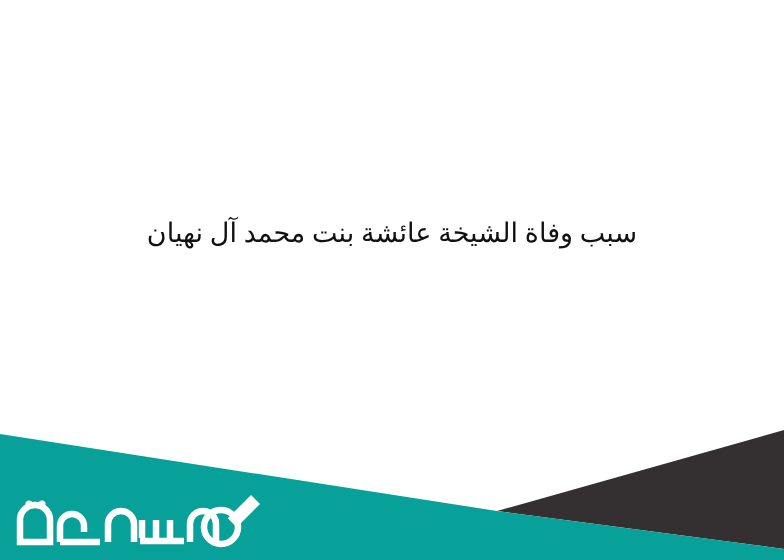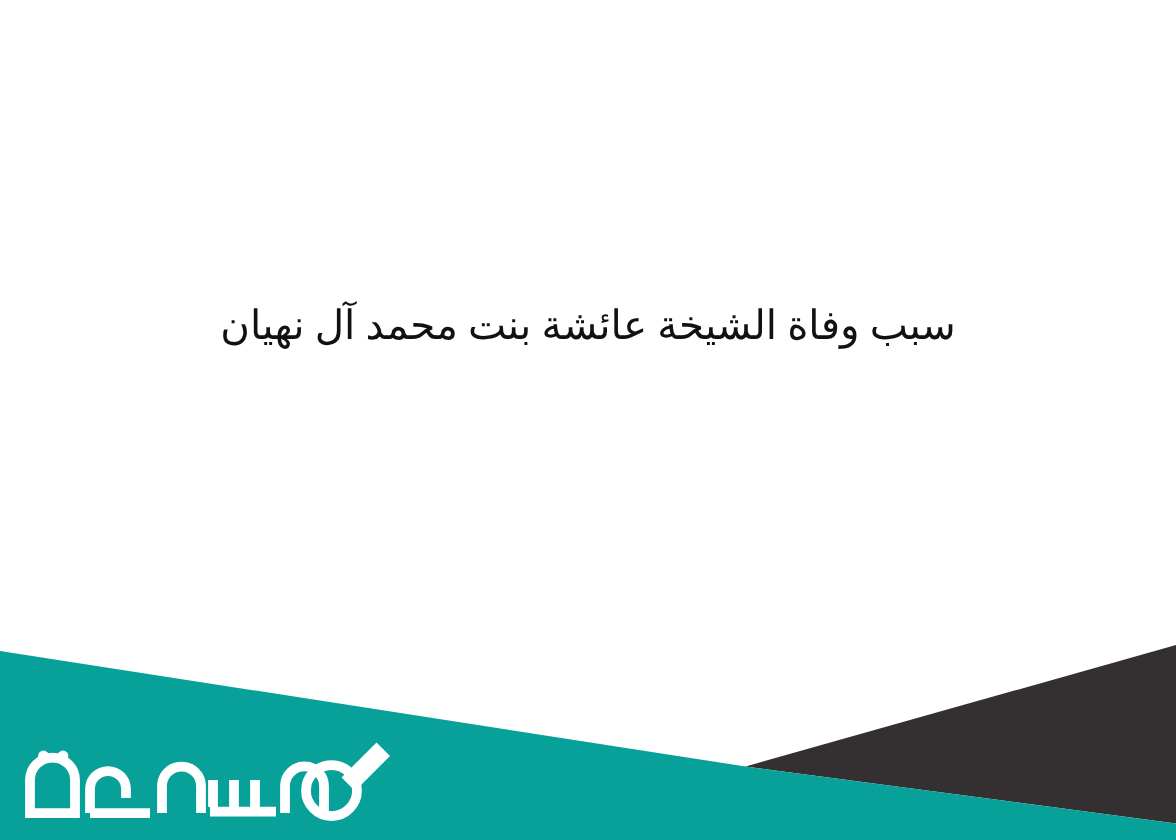--- a/index.html
+++ b/index.html
@@ -17,21 +17,21 @@
     width: 784px;
     height: 560px;
     background: #ffffff;
     overflow: hidden;
   }
 
   
   #headline-area {
     position: absolute;
     left: 0;
-    top: 0;
+    top: 16px;
     width: 784px;
     height: 434px;
     display: flex;
     align-items: center;
     justify-content: center;
     box-sizing: border-box;
     padding: 0 40px;
   }
   #headline {
     direction: rtl;

